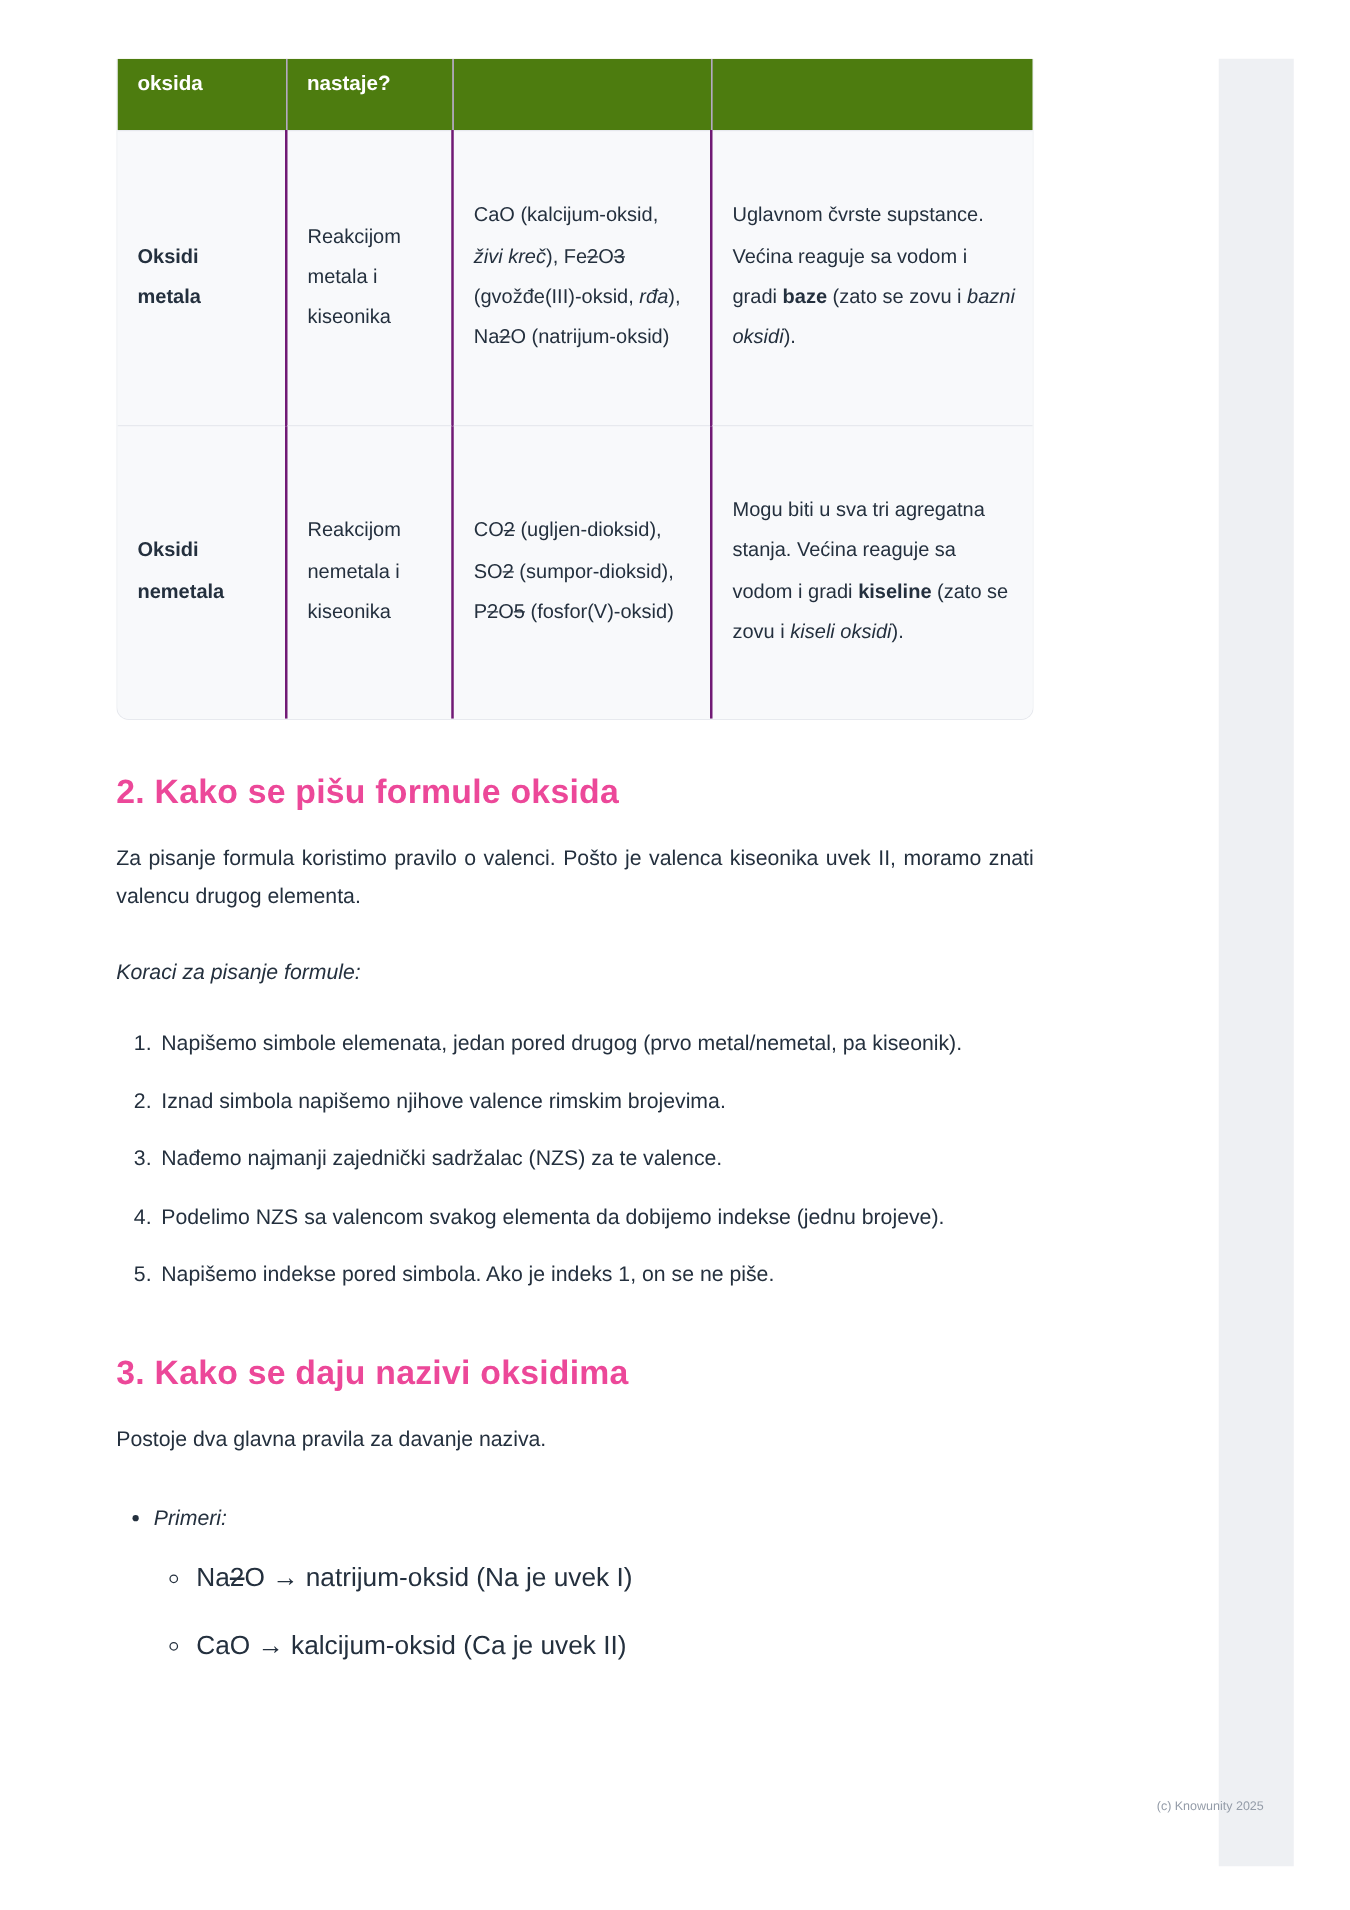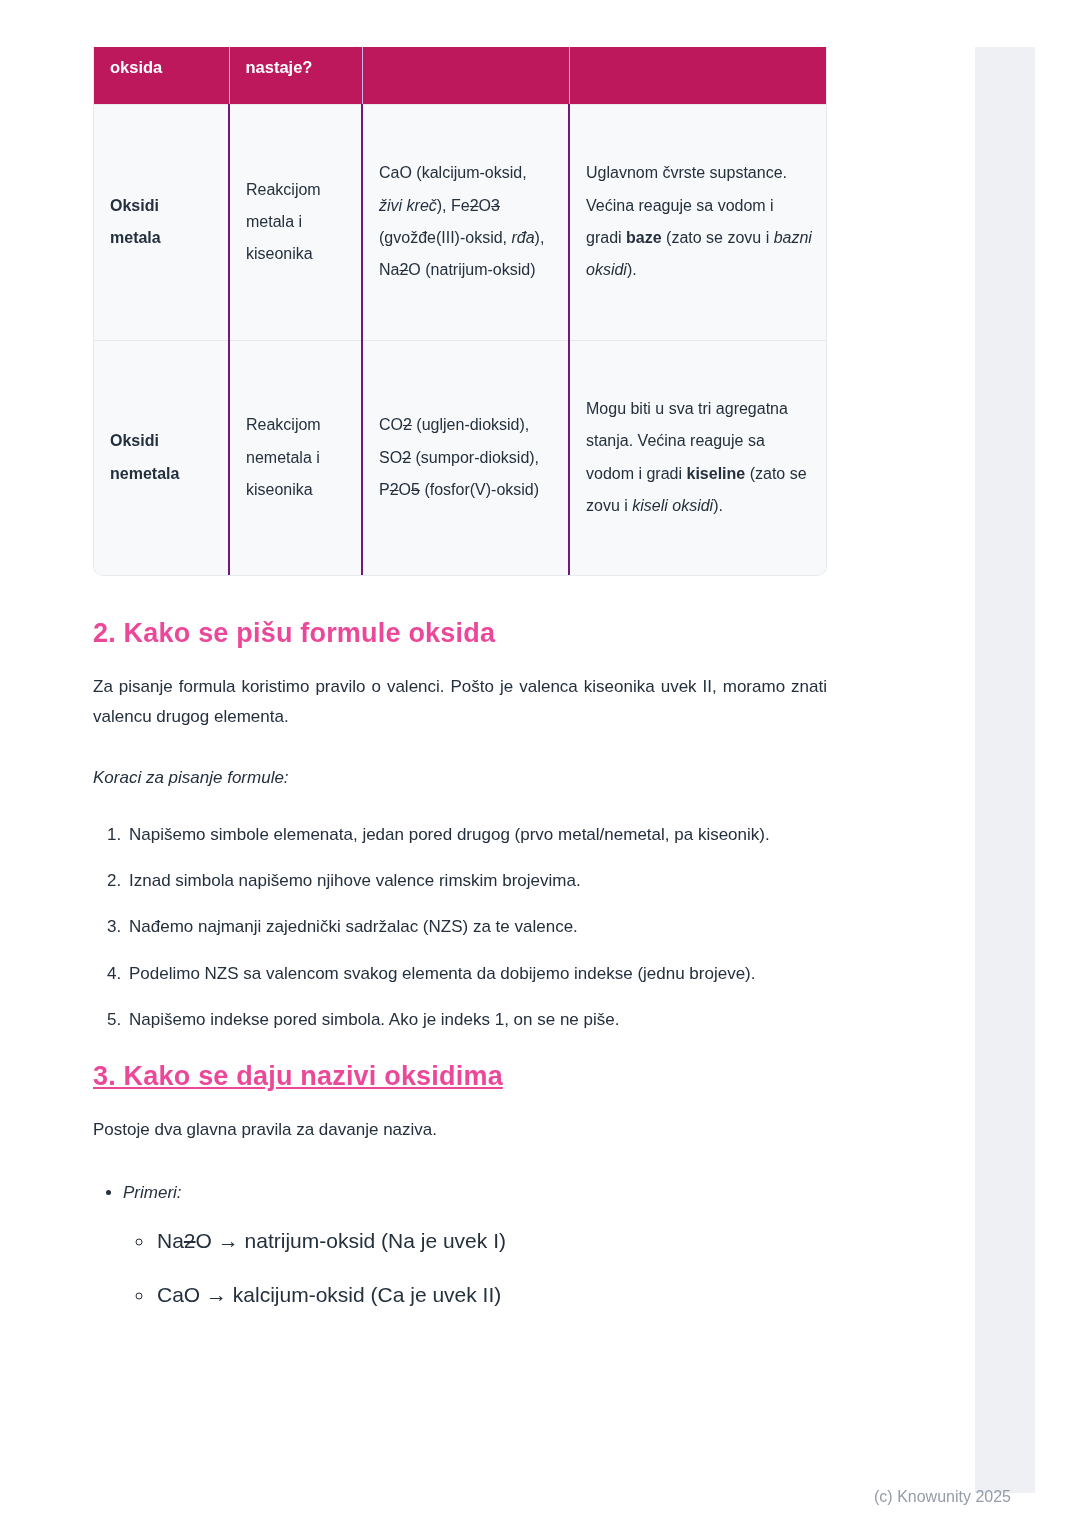--- a/index.html
+++ b/index.html
@@ -34,21 +34,21 @@
     border-collapse:collapse;
     table-layout:fixed;
     font-size:16px;
     color:#24303e;
   }
   .oxtable col.c1 { width:135px; }
   .oxtable col.c2 { width:133px; }
   .oxtable col.c3 { width:207px; }
   .oxtable col.c4 { width:259px; }
   .oxtable th {
-    background:#be185d;
+    background:#4d7c0f;
     color:#ffffff;
     font-weight:700;
     text-align:left;
     vertical-align:top;
     padding:11px 16px 24px 16px;
     height:57px;
     font-size:16.5px;
   }
   .oxtable th + th { border-left:1px solid #cbb0ee; }
   .oxtable td {
@@ -67,21 +67,21 @@
   .i  { font-style:italic; }
   .st { text-decoration:line-through; }
   
   h2.section {
     margin-top:42px;
     font-size:27px;
     font-weight:700;
     color:#ec4899;
     letter-spacing:0.2px;
   }
-  h2.section.second { margin-top:26px;text-decoration:underline; }
+  h2.section.second { margin-top:48px; }
   p.body {
     margin-top:23px;
     font-size:17px;
     line-height:1.78;
     text-align:justify;
   }
   p.label {
     margin-top:30px;
     font-size:17px;
     font-style:italic;
@@ -116,23 +116,22 @@
   ul.sub li {
     margin-bottom:17px;
     padding-left:2px;
     line-height:1.78;
   }
   ul.sub li:last-child { margin-bottom:0; }
   .watermark {
     position:absolute;
     top:1440px;
     right:69px;
-    font-size:16px;
+    font-size:10px;
     color:#949ca8;
-    margin-top:48px;
   }
 </style>
 </head>
 <body>
 
 <div class="side-strip"></div>
 
 <div class="content">
 
   <div class="table-wrap">

